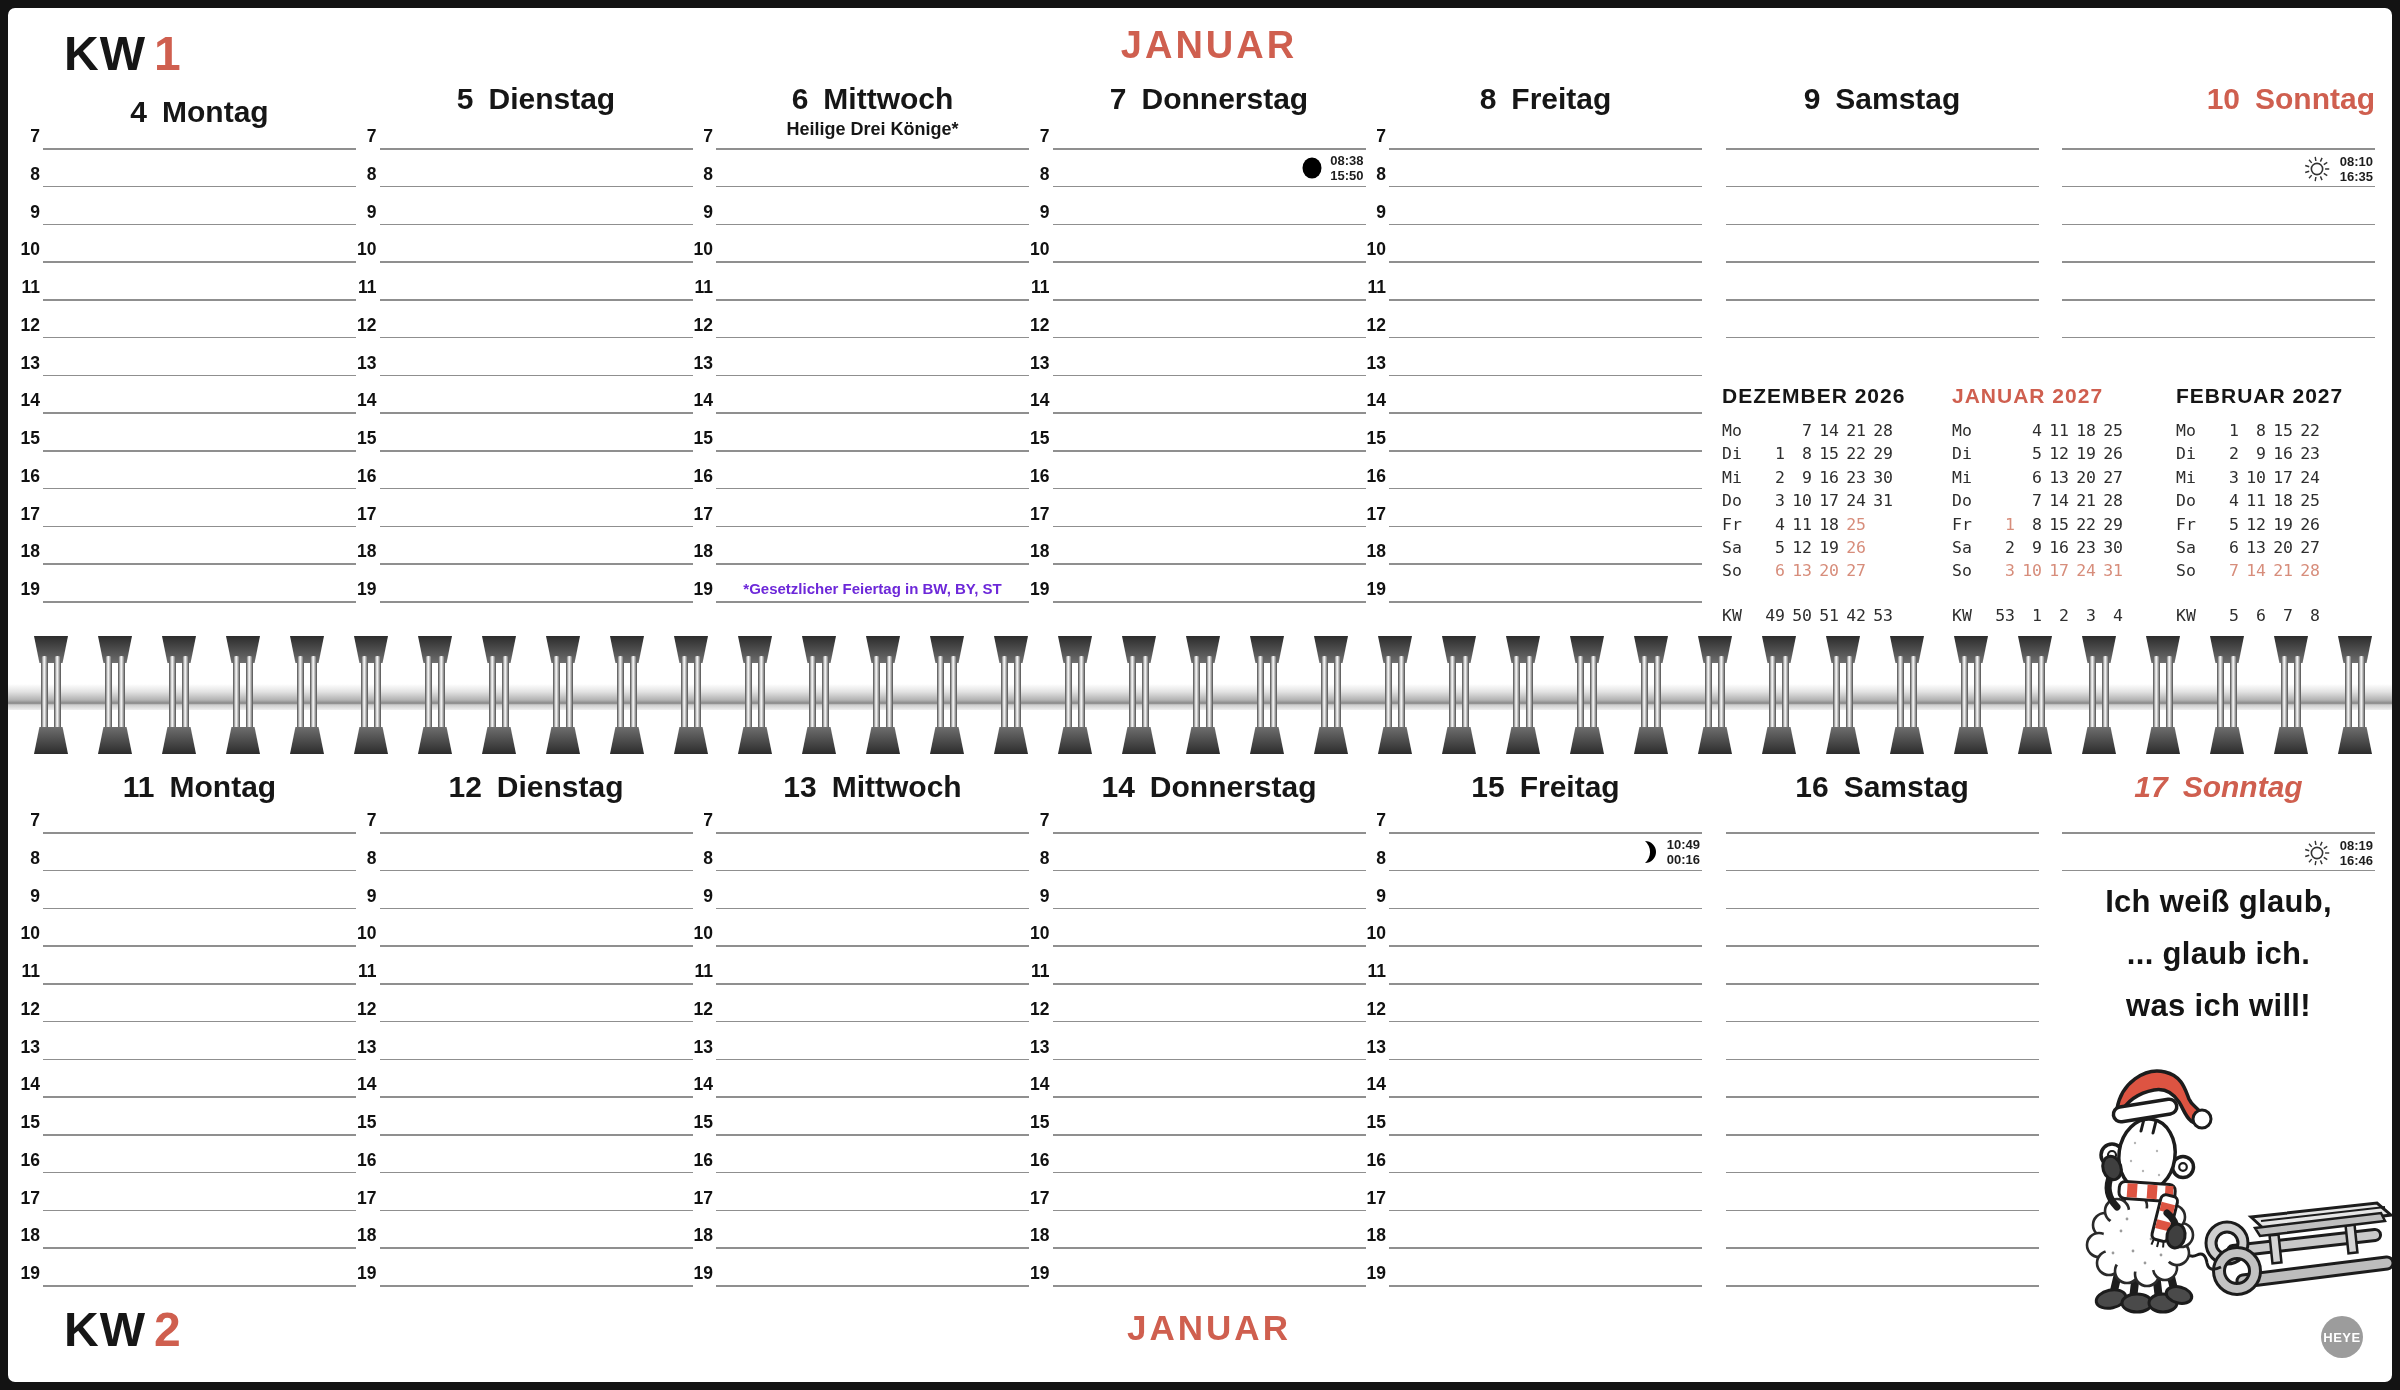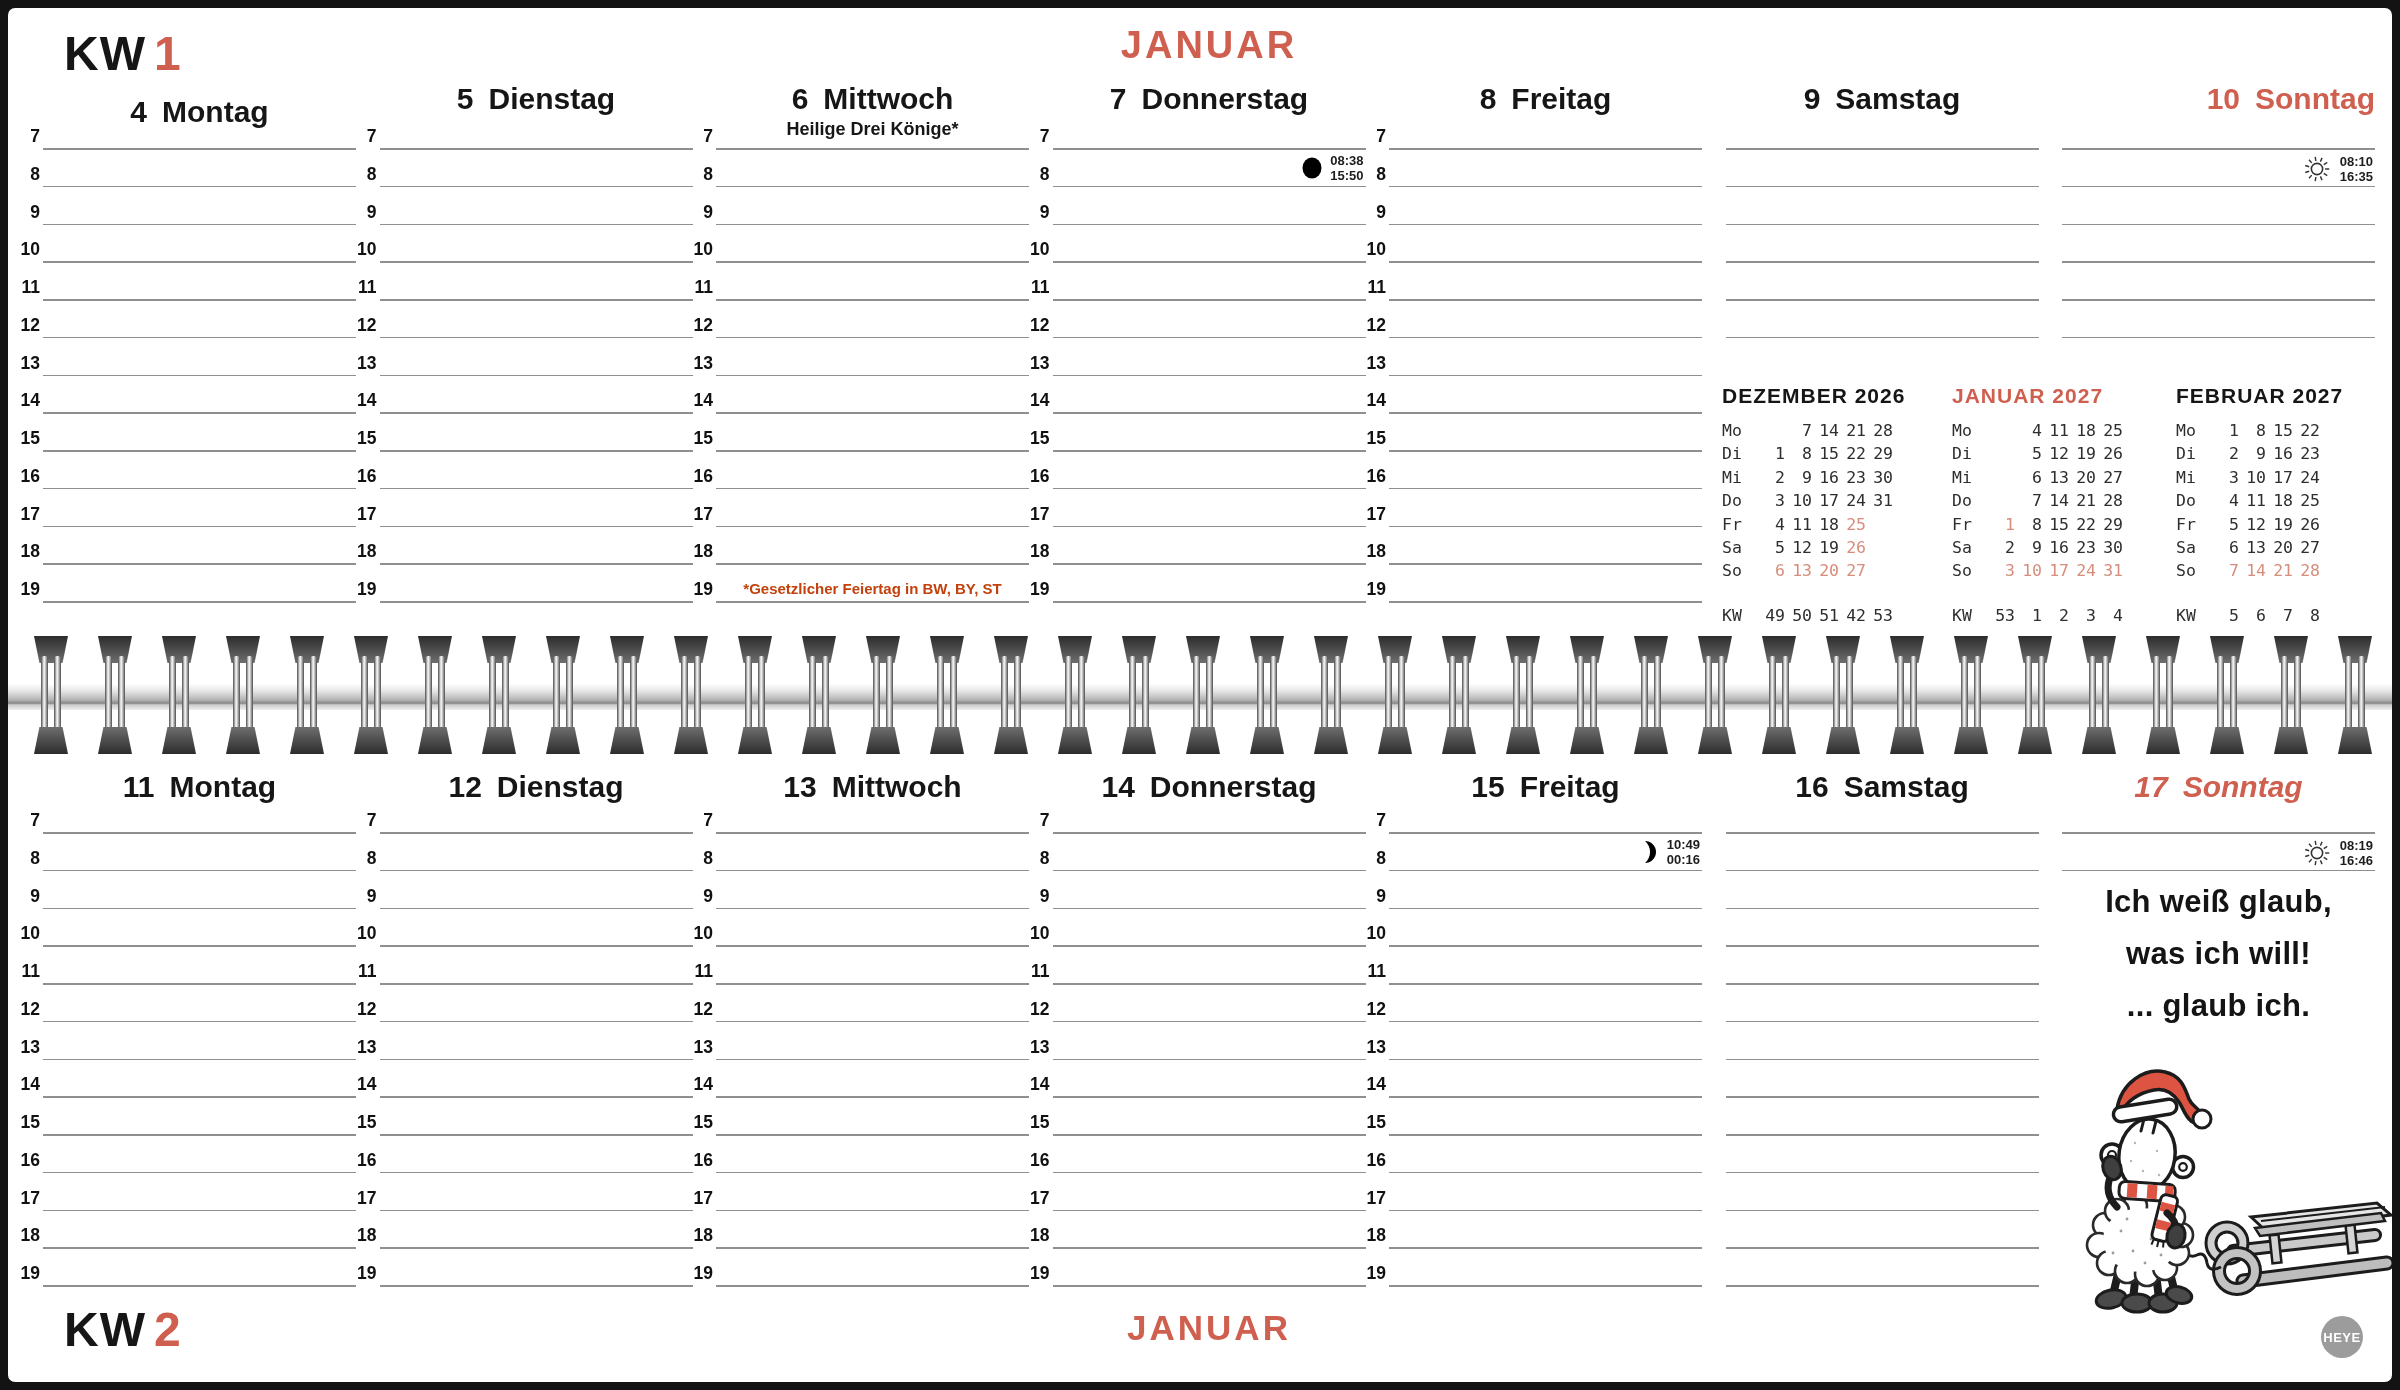--- a/index.html
+++ b/index.html
@@ -17,21 +17,21 @@
     color:var(--accent);letter-spacing:3px;}
   .col{position:absolute;width:313px;top:0;height:0;}
   .dayhead{position:absolute;width:100%;text-align:center;font-size:30px;font-weight:bold;
     color:var(--ink);white-space:nowrap;}
   .dayhead .dnum{margin-right:15px;}
   .dayhead.accent,.dayhead.accent .dnum{color:var(--accent);}
   .subhead{position:absolute;width:100%;text-align:center;font-size:18px;font-weight:bold;color:var(--ink);}
   .dayline{position:absolute;left:0;width:313px;height:1.6px;background:var(--line);}
   .hournum{position:absolute;left:-27px;top:-22px;width:24px;text-align:right;
     font-size:17.5px;font-weight:bold;color:#111;}
-  .footnote{position:absolute;width:100%;text-align:center;font-size:15px;font-weight:bold;color:#c2410c;}
+  .footnote{position:absolute;width:100%;text-align:center;font-size:15px;font-weight:bold;color:#6d28d9;}
   .astro{position:absolute;right:2px;display:flex;align-items:center;gap:7px;}
   .times{font-size:13px;line-height:15px;color:#1d1d1d;font-weight:bold;
     font-family:"Liberation Sans",sans-serif;text-align:left;}
   .mini{position:absolute;color:#2e2e2e;font-family:"DejaVu Sans Mono",monospace;}
   .mini-title{font-family:"Liberation Sans",sans-serif;font-size:21px;font-weight:bold;
     color:var(--ink);letter-spacing:1px;margin-bottom:11px;white-space:nowrap;}
   .mini-title.accent{color:var(--accent);}
   .mini-row{height:23.4px;line-height:23.4px;font-size:16.5px;white-space:nowrap;}
   .mini-label{display:inline-block;width:36px;}
   .mini-cell{display:inline-block;width:27px;text-align:right;}
@@ -844,22 +844,22 @@
           <div class="times">
             <div>08:19</div>
             <div>16:46</div>
           </div>
         </div>
       </div>
     </div>
 
   <div class="quote" id="quote" style="left:2054px;top:868px;">
       <div class="quote-line">Ich weiß glaub,</div>
+      <div class="quote-line">... glaub ich.</div>
       <div class="quote-line">was ich will!</div>
-      <div class="quote-line">... glaub ich.</div>
     </div>
 
   <svg id="sheep" style="position:absolute;left:2047px;top:1047px;" width="340" height="270" viewBox="0 0 340 270">
 
     <g>
       <path d="M178 196 L320 180" stroke="#1c1c1c" stroke-width="14" stroke-linecap="round" fill="none"></path>
       <path d="M178 196 L320 180" stroke="#c9c9c9" stroke-width="8" stroke-linecap="round" fill="none"></path>
       <circle cx="172" cy="188" r="16" stroke="#1c1c1c" stroke-width="13" fill="none"></circle>
       <circle cx="172" cy="188" r="16" stroke="#cfcfcf" stroke-width="7" fill="none"></circle>
       <path d="M188 226 L332 208" stroke="#1c1c1c" stroke-width="15" stroke-linecap="round" fill="none"></path>

